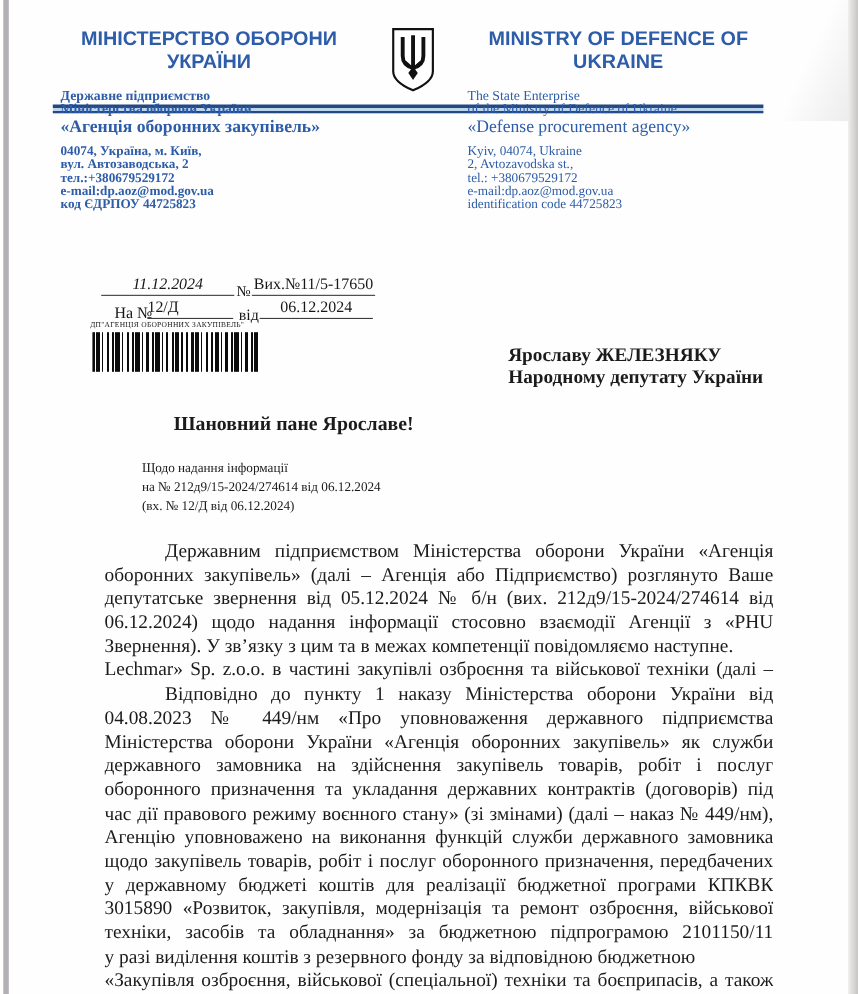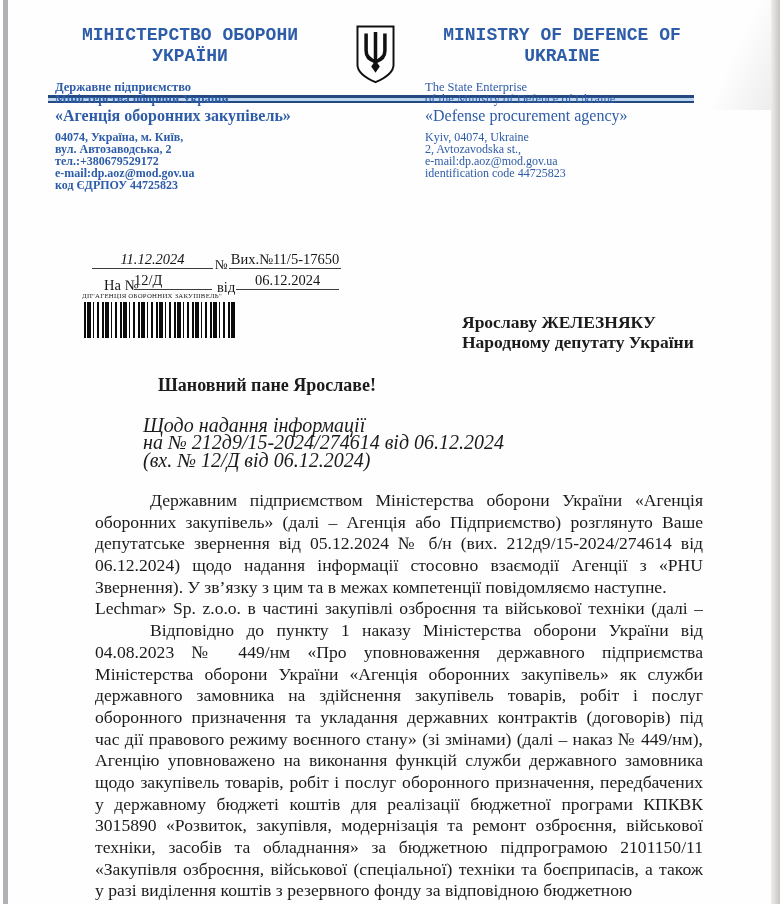--- a/index.html
+++ b/index.html
@@ -17,21 +17,21 @@
   .page{position:relative;width:780px;height:904px;background:#fefefe;}
 
   
   .edge-left{position:absolute;left:3px;top:0;width:5px;height:904px;background:#b2b0b4;}
   .edge-right{position:absolute;right:0;top:0;width:9px;height:904px;background:linear-gradient(90deg,#efeeec,#c6c5c3);}
   .corner-shade{position:absolute;right:9px;top:0;width:100px;height:110px;
     background:linear-gradient(115deg, rgba(0,0,0,0) 58%, rgba(110,110,110,0.12));}
 
   
   .org{position:absolute;top:25px;width:276px;text-align:center;
-    font-family:Liberation Mono, monospace;font-weight:bold;
+    font-family:Liberation Sans, sans-serif;font-weight:bold;
     font-size:18px;line-height:21px;color:var(--blue);}
   .org-uk{left:52px;}
   .org-en{left:424px;}
   .emblem{position:absolute;left:352px;top:24px;width:47px;height:63px;}
 
   .separator{position:absolute;left:48px;top:95px;width:646px;height:8px;
     background:linear-gradient(#25487f 0 3px, #bcd6ef 3px 6px, #25487f 6px 8px);}
 
   
   .sender{position:absolute;top:82px;color:var(--blue);}
@@ -66,22 +66,22 @@
 
   
   .addressee{position:absolute;left:462px;top:313px;font-weight:bold;
     font-size:17.5px;line-height:19.5px;}
 
   
   .salutation{position:absolute;left:110px;top:375px;width:608px;padding-left:48px;
     text-align:left;font-weight:bold;font-size:18px;}
 
   
-  .subject{position:absolute;left:143px;top:417px;font-style:italic;
-    font-size:20px;line-height:17.4px;}
+  .subject{position:absolute;left:129px;top:417px;
+    font-size:12px;line-height:17.4px;}
 
   
   .letter-body{position:absolute;left:95px;top:490px;width:608px;}
   .jline{font-size:17.6px;line-height:21.7px;height:21.7px;overflow:hidden;
     text-align:justify;text-align-last:justify;}
   .jline.first{padding-left:55px;}
   .jline.end{text-align-last:left;}
 
   
   .emblem svg{display:block;width:100%;height:100%;}
@@ -124,20 +124,21 @@
       </div>
   </div>
 
   <div class="sender sender-en">
     <div class="l1">The State Enterprise</div>
     <div class="l1">of the Ministry of Defence of Ukraine</div>
     <div class="agency">«Defense procurement agency»</div>
     <div class="addr">
         <div>Kyiv, 04074, Ukraine</div>
         <div>2, Avtozavodska st.,</div>
+        <div>tel.: +380679529172</div>
         <div>e-mail:dp.aoz@mod.gov.ua</div>
         <div>identification code 44725823</div>
       </div>
   </div>
 
   <div class="ref uline u1">11.12.2024</div>
   <div class="ref ref-no">№</div>
   <div class="ref uline u2">Вих.№11/5-17650</div>
   <div class="ref ref-na">На №</div>
   <div class="ref uline u3">12/Д</div>
@@ -171,17 +172,17 @@
       <div class="jline">04.08.2023 № 449/нм «Про уповноваження державного підприємства</div>
       <div class="jline">Міністерства оборони України «Агенція оборонних закупівель» як служби</div>
       <div class="jline">державного замовника на здійснення закупівель товарів, робіт і послуг</div>
       <div class="jline">оборонного призначення та укладання державних контрактів (договорів) під</div>
       <div class="jline">час дії правового режиму воєнного стану» (зі змінами) (далі – наказ № 449/нм),</div>
       <div class="jline">Агенцію уповноважено на виконання функцій служби державного замовника</div>
       <div class="jline">щодо закупівель товарів, робіт і послуг оборонного призначення, передбачених</div>
       <div class="jline">у державному бюджеті коштів для реалізації бюджетної програми КПКВК</div>
       <div class="jline">3015890 «Розвиток, закупівля, модернізація та ремонт озброєння, військової</div>
       <div class="jline">техніки, засобів та обладнання» за бюджетною підпрограмою 2101150/11</div>
+      <div class="jline end">у разі виділення коштів з резервного фонду за відповідною бюджетною</div>
       <div class="jline">«Закупівля озброєння, військової (спеціальної) техніки та боєприпасів, а також</div>
-      <div class="jline end">у разі виділення коштів з резервного фонду за відповідною бюджетною</div>
     </div>
 
 </div>
 
 </body></html>

